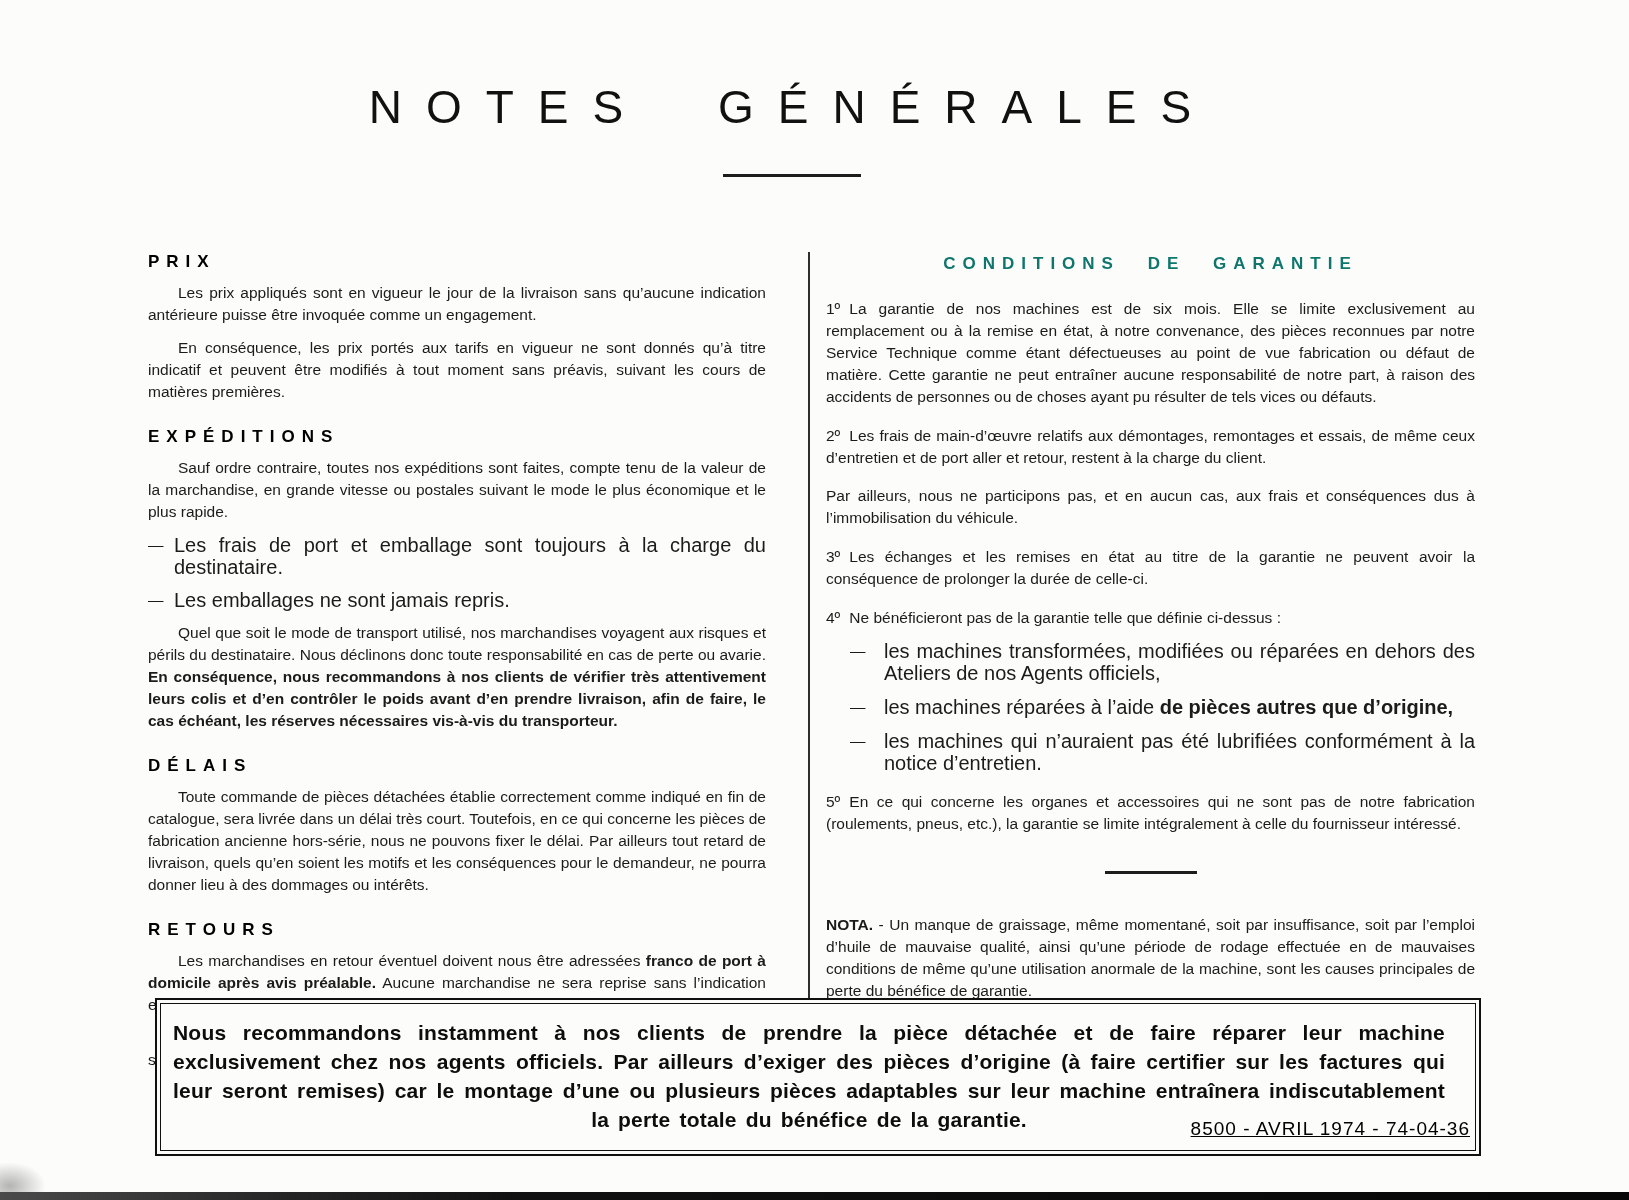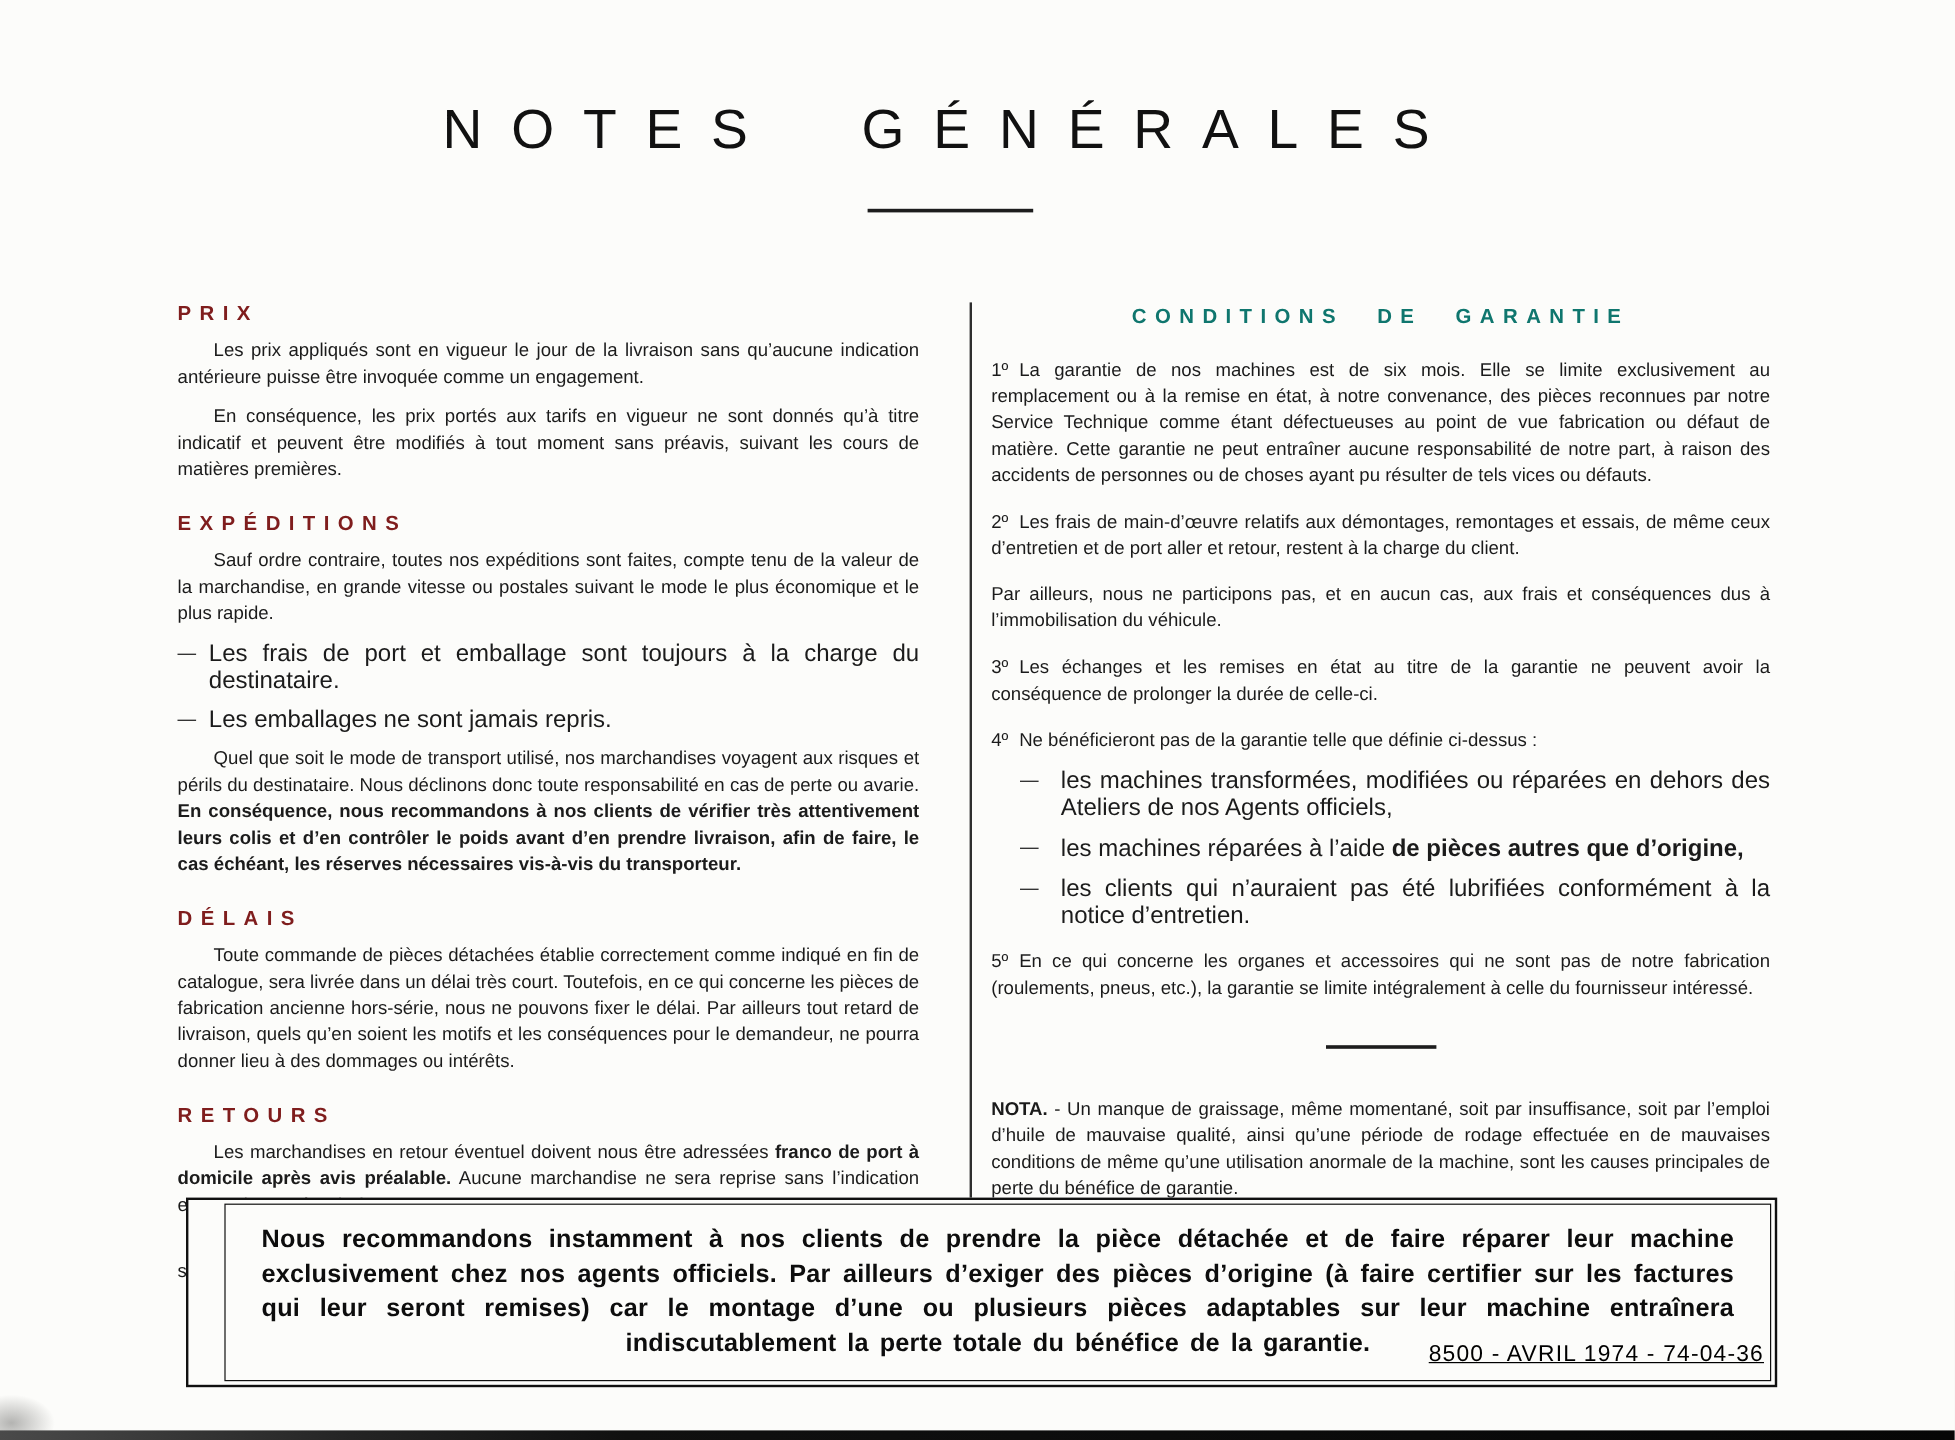--- a/index.html
+++ b/index.html
@@ -33,21 +33,21 @@
   }
   .col-left{width:618px;flex:none;}
   .col-right{
     flex:1;margin-left:42px;
     border-left:2px solid #2e2e2e;
     padding-left:16px;
   }
   .sec{margin-bottom:24px;}
   .sec-heading{
     font-size:17px;font-weight:bold;letter-spacing:7px;
-    color:#7f1d1d;margin:0 0 10px 0;
+    color:#000000;margin:0 0 10px 0;
   }
   .para{
     font-size:15.5px;line-height:22px;text-align:justify;
     margin:0 0 11px 0;
   }
   .indent{text-indent:30px;}
   .b{font-weight:bold;}
   .dash-row{display:flex;margin:0 0 11px 0;}
   .dash-row .dash{flex:none;width:26px;font-size:15.5px;line-height:22px;}
   .dash-row .dash-text{flex:1;font-size:20px;line-height:22px;text-align:justify;}
@@ -68,22 +68,21 @@
   }
   .nota{margin-top:40px;}
   
   .notice-box{
     position:absolute;left:155px;top:998px;width:1326px;
     border:2px solid #101010;padding:3px;
     background:#fcfcfa;box-sizing:border-box;
   }
   .notice-inner{
     border:1px solid #101010;
-    padding:14px 30px 16px 30px;
-    margin-left:27px;
+    padding:14px 30px 16px 12px;
   }
   .notice-text{
     font-size:21px;font-weight:bold;color:#0d0d0d;
     line-height:29px;text-align:justify;text-align-last:center;
     margin:0;letter-spacing:0.2px;word-spacing:3px;
   }
   
   .footer-ref{
     position:absolute;top:1118px;right:159px;
     font-size:19px;letter-spacing:1px;color:#000000;text-decoration:underline;
@@ -168,21 +167,21 @@
           <div class="dash-row">
             <span class="dash">—</span>
             <div class="dash-text"><span>les machines transformées, modifiées ou réparées en dehors des Ateliers de nos Agents officiels,</span></div>
           </div>
           <div class="dash-row">
             <span class="dash">—</span>
             <div class="dash-text"><span>les machines réparées à l’aide </span><span class="b">de pièces autres que d’origine,</span></div>
           </div>
           <div class="dash-row">
             <span class="dash">—</span>
-            <div class="dash-text"><span>les clients qui n’auraient pas été lubrifiées conformément à la notice d’entretien.</span></div>
+            <div class="dash-text"><span>les machines qui n’auraient pas été lubrifiées conformément à la notice d’entretien.</span></div>
           </div>
         </div>
       </div>
 
       <div class="g-item">
         <p class="para"><span class="g-marker">5º</span><span><span>En ce qui concerne les organes et accessoires qui ne sont pas de notre fabrication (roulements, pneus, etc.), la garantie se limite intégralement à celle du fournisseur intéressé.</span></span></p>
       </div>
 
 
       <div class="nota-rule"></div>

